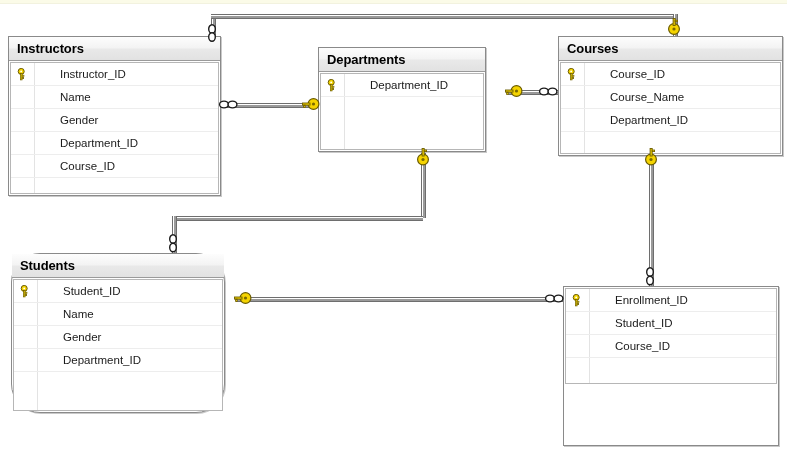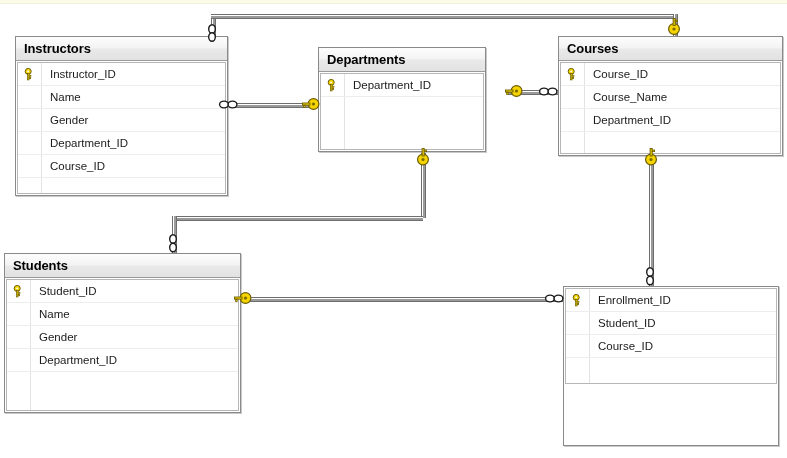--- a/index.html
+++ b/index.html
@@ -82,21 +82,21 @@
     width: 23px;
     min-width: 23px;
     height: 100%;
     display: flex;
     align-items: center;
     justify-content: center;
   }
   .row-name {
     font-size: 11.5px;
     color: #1a1a1a;
-    padding-left: 9px;
+    padding-left: 26px;
     white-space: nowrap;
   }
   .key-icon { display: block; }
 
   
   .conn {
     position: absolute;
     z-index: 2;
   }
   .seg-h {
@@ -258,21 +258,21 @@
   </div>
 
   <div class="endpoint" style="left:544px; top:291px;">
     <svg width="21" height="13" viewBox="0 0 21 13">
       <ellipse cx="6" cy="6.5" rx="4.4" ry="3.4" fill="#ffffff" stroke="#1a1a1a" stroke-width="1.4"></ellipse>
       <ellipse cx="14.5" cy="6.5" rx="4.4" ry="3.4" fill="#ffffff" stroke="#1a1a1a" stroke-width="1.4"></ellipse>
     </svg>
   </div>
 
   <div id="tables-layer">
-      <div class="entity" style="left: 8px; top: 36px; width: 213px; height: 160px; margin-left: 7px;">
+      <div class="entity" style="left: 8px; top: 36px; width: 213px; height: 160px;">
         <div class="entity-header">
           <span class="entity-title">Instructors</span>
         </div>
         <div class="entity-grid" style="height: 132px;">
           <div class="gutter-line"></div>
           <div class="row">
             <div class="row-key">
               <svg class="key-icon" width="11" height="13" viewBox="0 0 11 13">
                 <circle cx="4.2" cy="3.4" r="3.0" fill="#f5d400" stroke="#6b5c00" stroke-width="1"></circle>
                 <circle cx="4.2" cy="3.4" r="0.95" fill="#ffffff"></circle>
@@ -354,21 +354,21 @@
           </div>
           <div class="row">
             <div class="row-key"></div>
             <div class="row-name">Department_ID</div>
           </div>
           <div class="row blank">
             <div class="row-key"></div>
           </div>
         </div>
       </div>
-      <div class="entity" style="left: 4px; top: 253px; width: 237px; height: 160px;">
+      <div class="entity" style="left: 11px; top: 253px; width: 214px; height: 160px; border-radius: 29px;">
         <div class="entity-header">
           <span class="entity-title">Students</span>
         </div>
         <div class="entity-grid" style="height: 132px;">
           <div class="gutter-line"></div>
           <div class="row">
             <div class="row-key">
               <svg class="key-icon" width="11" height="13" viewBox="0 0 11 13">
                 <circle cx="4.2" cy="3.4" r="3.0" fill="#f5d400" stroke="#6b5c00" stroke-width="1"></circle>
                 <circle cx="4.2" cy="3.4" r="0.95" fill="#ffffff"></circle>

